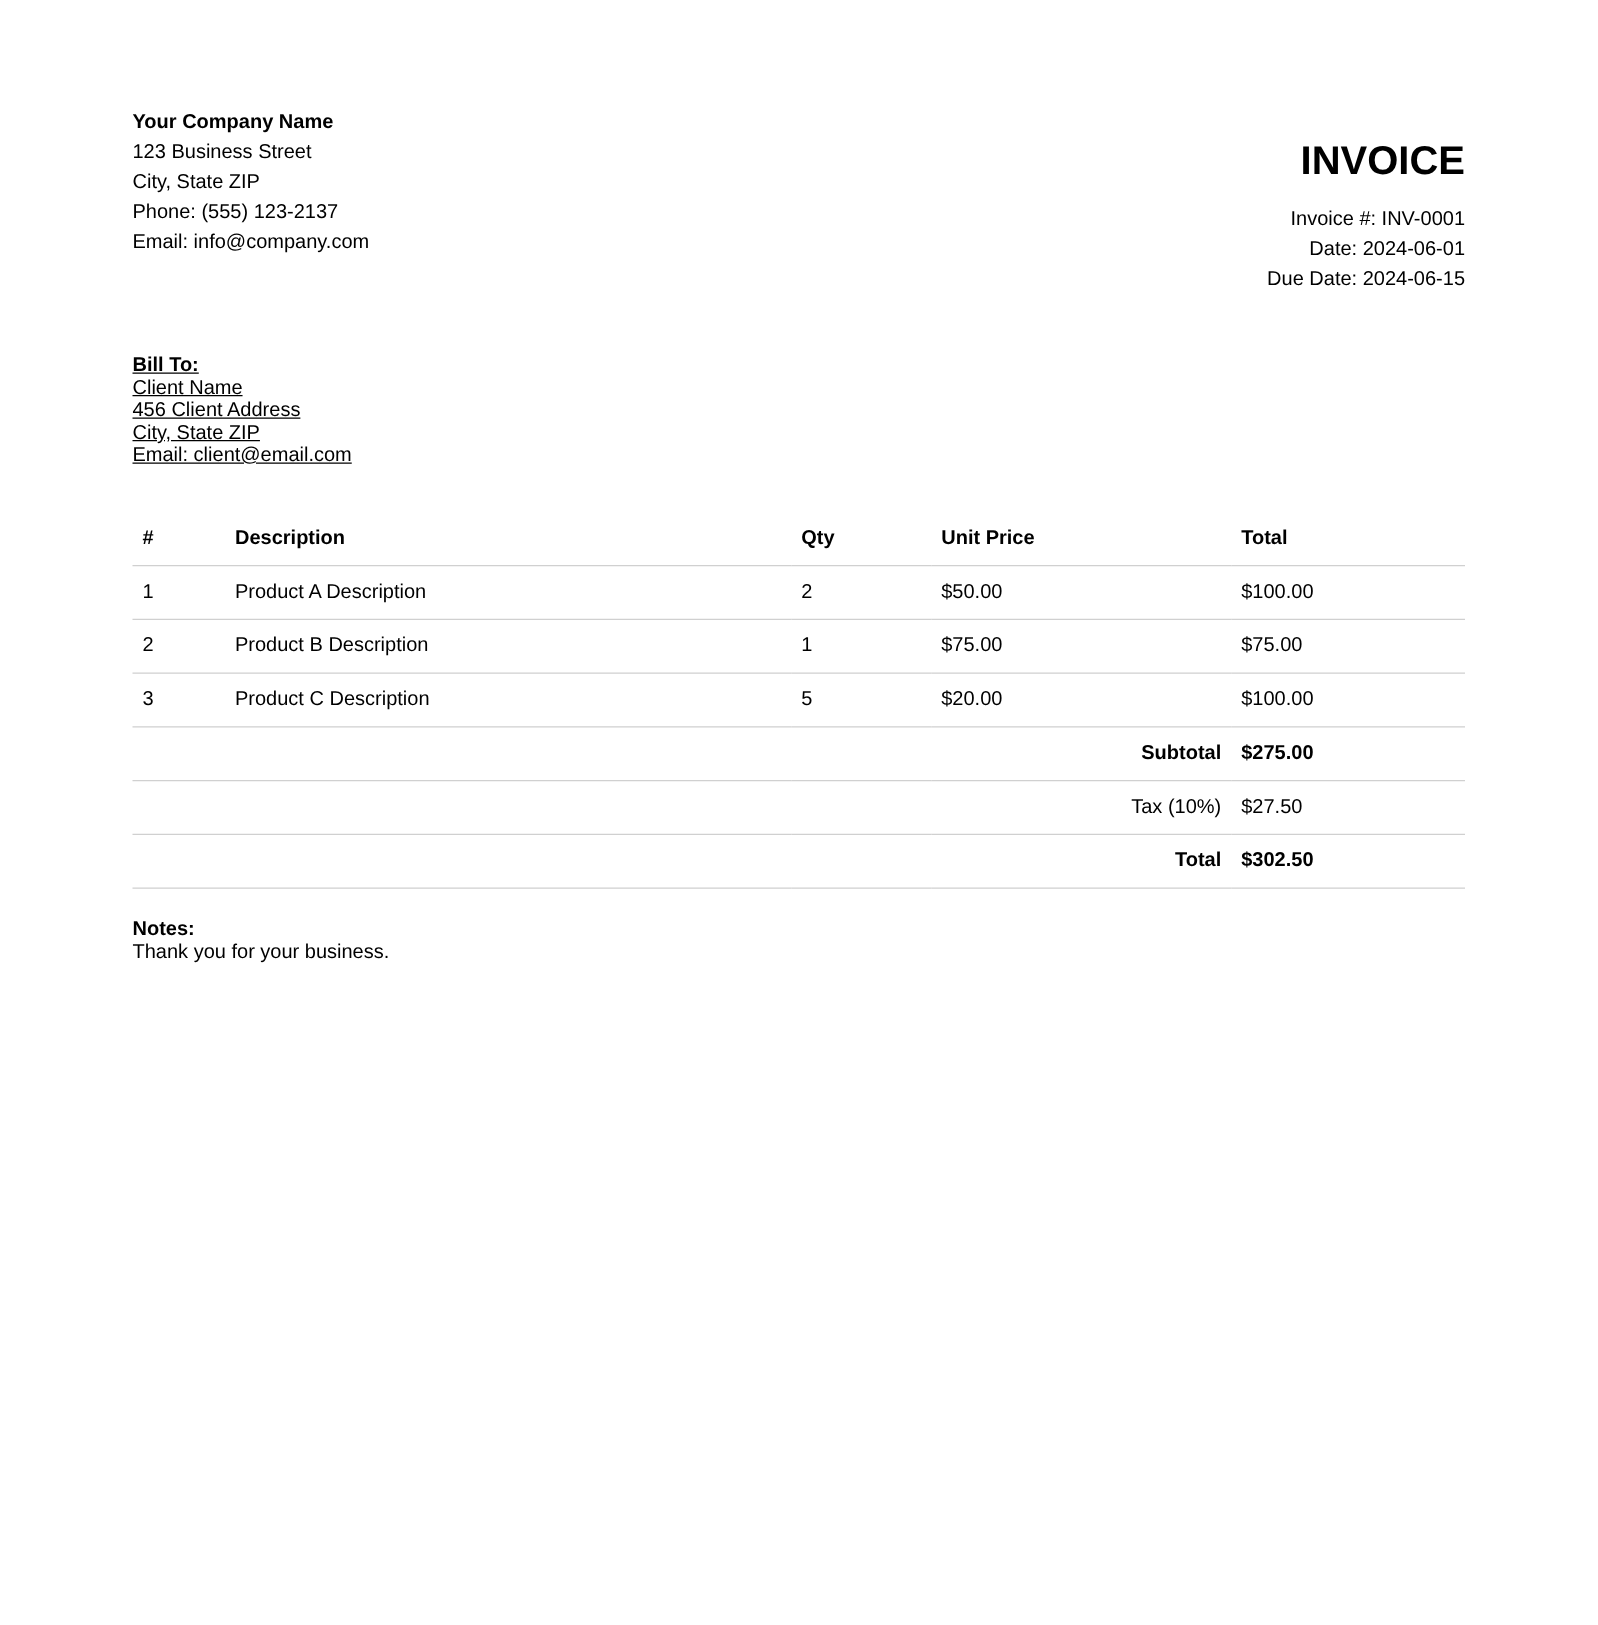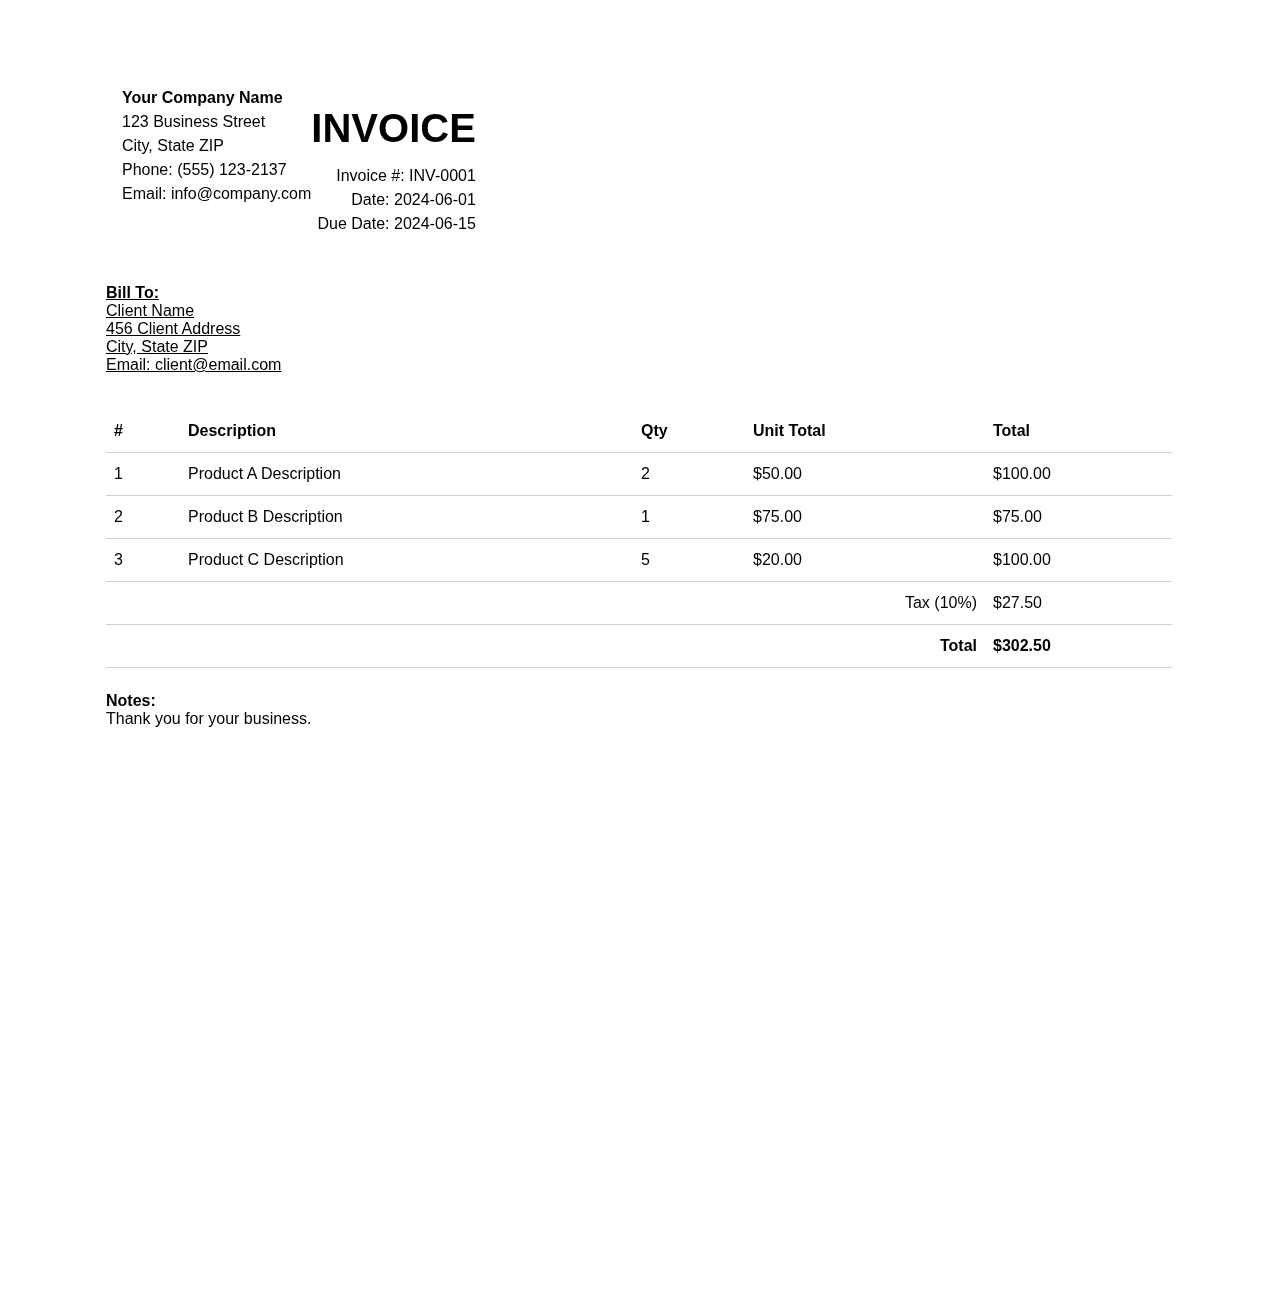--- a/index.html
+++ b/index.html
@@ -16,35 +16,35 @@
       position: relative;
     }
     .page {
       position: absolute;
       left: 106px;
       top: 86px;
       width: 1066px;
     }
     .header {
       display: flex;
+      justify-content: space-between;
       align-items: flex-start;
-      margin-left: 16px;
     }
     .company div {
       line-height: 24px;
       height: 24px;
     }
     .company .name {
       font-weight: bold;
     }
     .invoice-meta {
       text-align: right;
     }
     .invoice-title {
-      font-size: 40px;
+      font-size: 32px;
       font-weight: bold;
       margin-top: 22px;
       line-height: 40px;
       height: 40px;
     }
     .meta-lines {
       margin-top: 16px;
     }
     .meta-lines div {
       line-height: 24px;
@@ -127,21 +127,21 @@
         <col class="c-desc">
         <col class="c-qty">
         <col class="c-price">
         <col class="c-total">
     </colgroup>
     <thead>
       <tr>
         <th>#</th>
         <th>Description</th>
         <th>Qty</th>
-        <th>Unit Total</th>
+        <th>Unit Price</th>
         <th>Total</th>
       </tr>
     </thead>
     <tbody>
       <tr>
         <td>1</td>
         <td>Product A Description</td>
         <td>2</td>
         <td>$50.00</td>
         <td>$100.00</td>
@@ -154,20 +154,24 @@
         <td>$75.00</td>
       </tr>
       <tr>
         <td>3</td>
         <td>Product C Description</td>
         <td>5</td>
         <td>$20.00</td>
         <td>$100.00</td>
       </tr>
       <tr>
+        <td colspan="4" class="summary-label bold">Subtotal</td>
+        <td class="bold">$275.00</td>
+      </tr>
+      <tr>
         <td colspan="4" class="summary-label">Tax (10%)</td>
         <td>$27.50</td>
       </tr>
       <tr>
         <td colspan="4" class="summary-label bold">Total</td>
         <td class="bold">$302.50</td>
       </tr>
     </tbody>
   </table>
 

